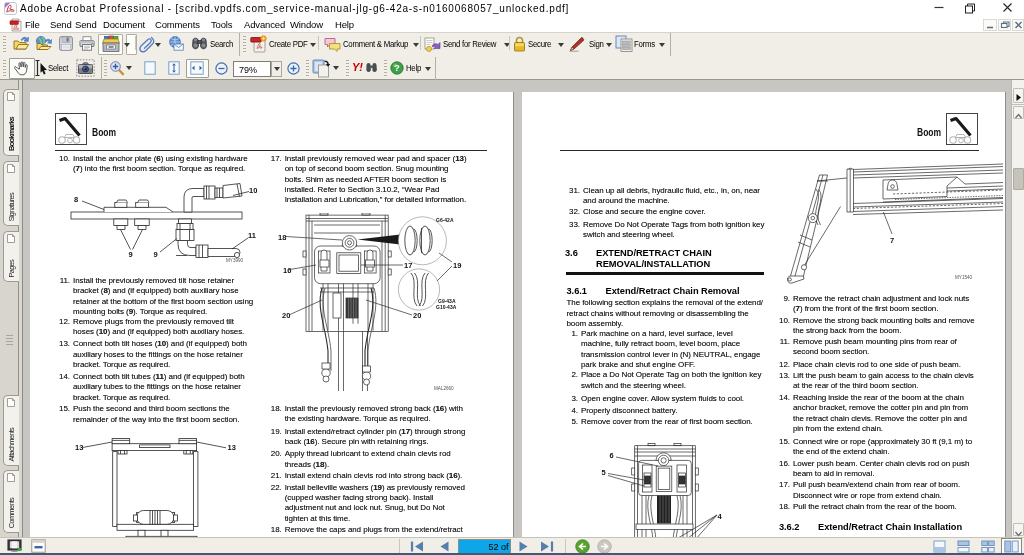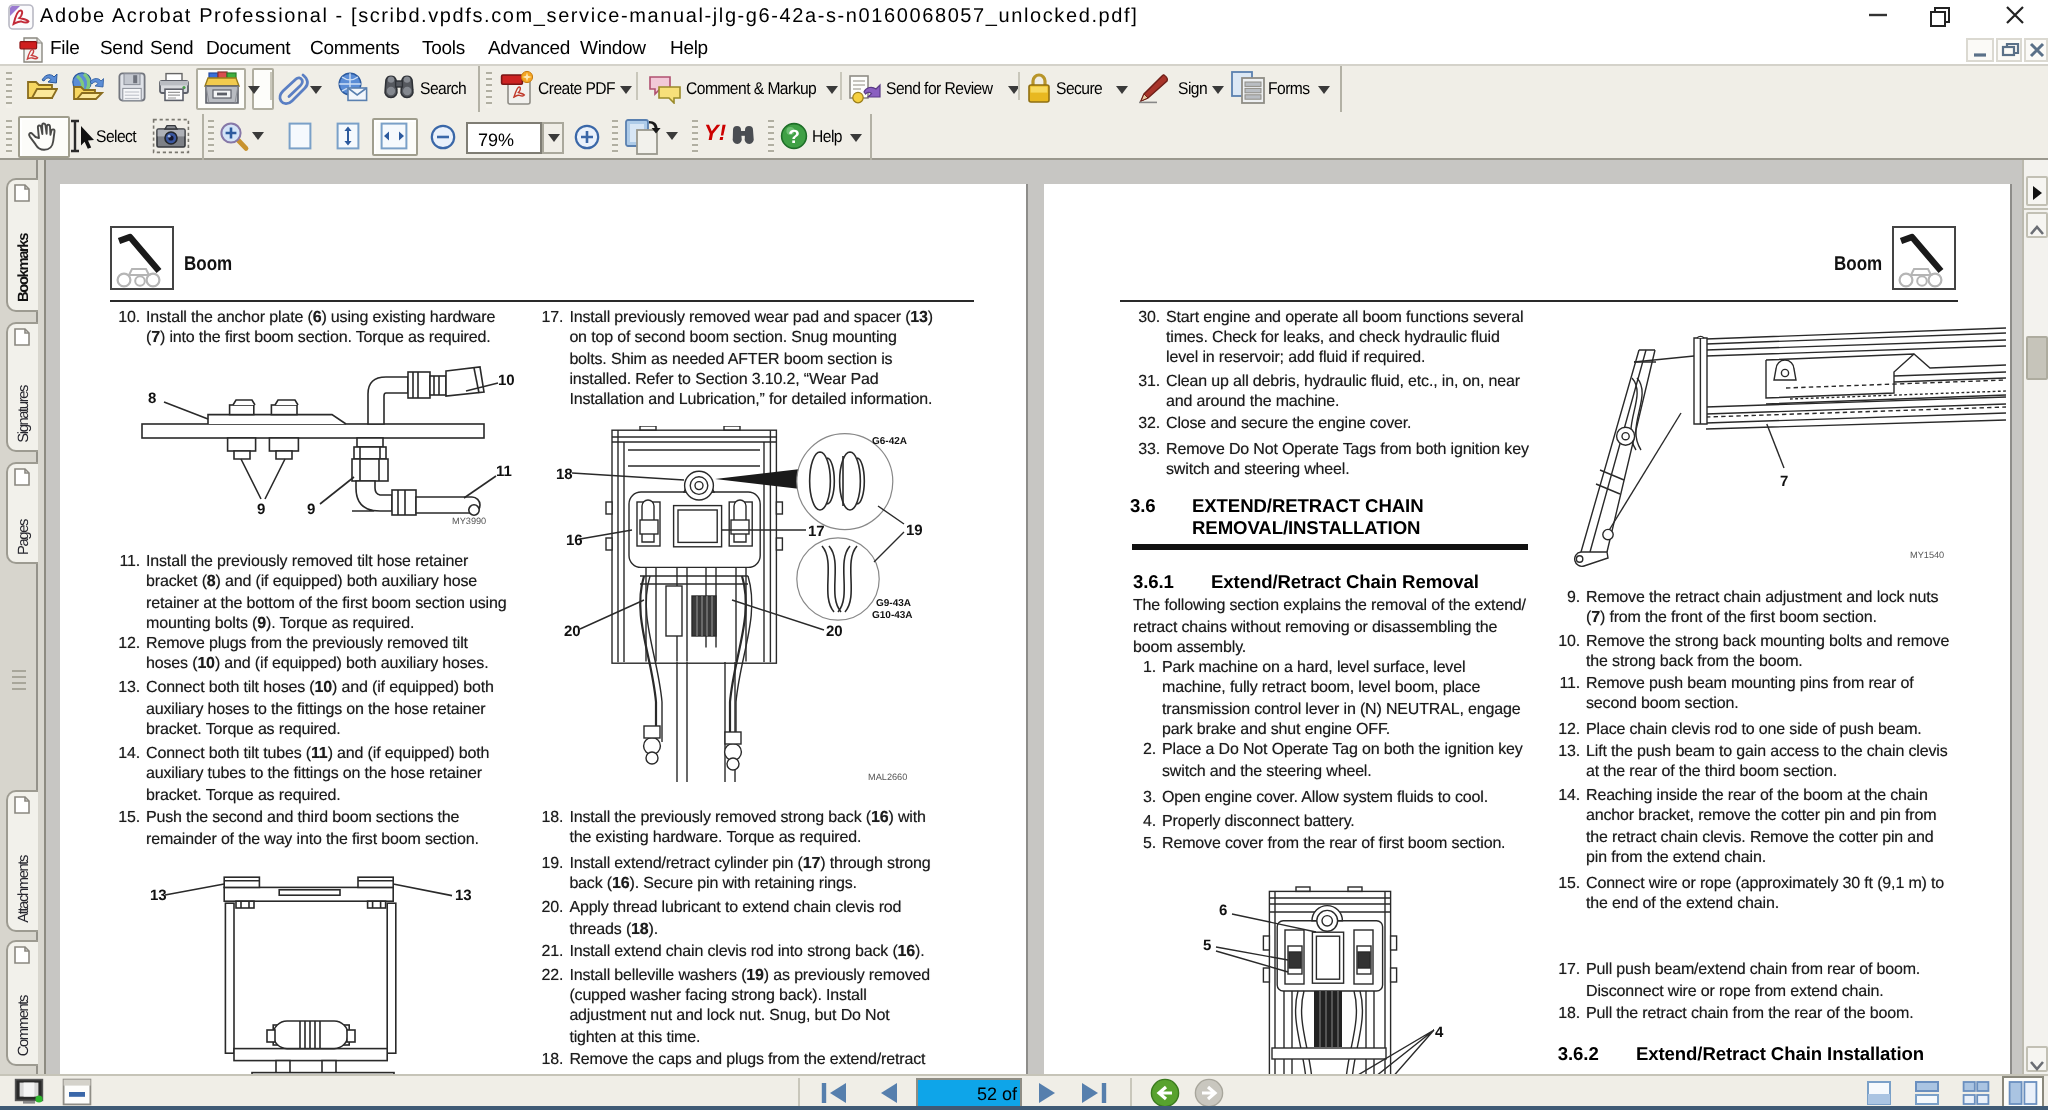--- a/index.html
+++ b/index.html
@@ -559,40 +559,40 @@
         <div class="boomlbl" style="left:394.5px;top:34.7px;">Boom</div>
         <svg class="abs" style="left:424px;top:21px" width="32" height="32" viewBox="0 0 32 32">
             <rect x="0.5" y="0.5" width="31" height="31" fill="#fff" stroke="#444" stroke-width="1"></rect>
             <path d="M4.5 7.5 L10 5.5 L24.5 22.5" stroke="#1a1a1a" stroke-width="3.2" fill="none" stroke-linejoin="round"></path>
             <path d="M11 21.5 h7 l1.5 3 h-10 Z" fill="none" stroke="#b5b5b5" stroke-width="1"></path>
             <circle cx="7" cy="27" r="3.2" fill="none" stroke="#b5b5b5" stroke-width="1.1"></circle>
             <circle cx="15" cy="27.5" r="2.4" fill="none" stroke="#b5b5b5" stroke-width="1"></circle>
             <circle cx="21.5" cy="27" r="3.2" fill="none" stroke="#b5b5b5" stroke-width="1.1"></circle>
           </svg>
         <div class="rule" style="left:38px;top:57.5px;width:419px;"></div>
-        <div class="it" style="left:61px;top:61.6px"><span class="n">30.</span>Start engine and operate all boom functions several<br>times. Check for leaks, and check hydraulic fluid<br>level in reservoir; add fluid if required.</div>
         <div class="it" style="left:61px;top:93.8px"><span class="n">31.</span>Clean up all debris, hydraulic fluid, etc., in, on, near<br>and around the machine.</div>
         <div class="it" style="left:61px;top:114.9px"><span class="n">32.</span>Close and secure the engine cover.</div>
         <div class="it" style="left:61px;top:127.5px"><span class="n">33.</span>Remove Do Not Operate Tags from both ignition key<br>switch and steering wheel.</div>
         <div class="hd" style="left:43px;top:155.8px">3.6<span style="position:absolute;left:31px;top:0">EXTEND/RETRACT CHAIN<br>REMOVAL/INSTALLATION</span></div>
         <div class="abs" style="left:43.7px;top:179.7px;width:198.6px;height:3.4px;background:#111;"></div>
         <div class="hd" style="left:44.5px;top:194.4px">3.6.1<span style="position:absolute;left:39px;top:0">Extend/Retract Chain Removal</span></div>
         <div class="it" style="left:44.5px;top:206.2px">The following section explains the removal of the extend/<br>retract chains without removing or disassembling the<br>boom assembly.</div>
         <div class="it" style="left:59px;top:237.1px"><span class="n">1.</span>Park machine on a hard, level surface, level<br>machine, fully retract boom, level boom, place<br>transmission control lever in (N) NEUTRAL, engage<br>park brake and shut engine OFF.</div>
         <div class="it" style="left:59px;top:278.3px"><span class="n">2.</span>Place a Do Not Operate Tag on both the ignition key<br>switch and the steering wheel.</div>
         <div class="it" style="left:59px;top:302.2px"><span class="n">3.</span>Open engine cover. Allow system fluids to cool.</div>
         <div class="it" style="left:59px;top:314.3px"><span class="n">4.</span>Properly disconnect battery.</div>
         <div class="it" style="left:59px;top:325.3px"><span class="n">5.</span>Remove cover from the rear of first boom section.</div>
         <div class="it" style="left:271px;top:202px"><span class="n">9.</span>Remove the retract chain adjustment and lock nuts<br>(<b>7</b>) from the front of the first boom section.</div>
         <div class="it" style="left:271px;top:223.5px"><span class="n">10.</span>Remove the strong back mounting bolts and remove<br>the strong back from the boom.</div>
         <div class="it" style="left:271px;top:244.8px"><span class="n">11.</span>Remove push beam mounting pins from rear of<br>second boom section.</div>
         <div class="it" style="left:271px;top:267.5px"><span class="n">12.</span>Place chain clevis rod to one side of push beam.</div>
         <div class="it" style="left:271px;top:279px"><span class="n">13.</span>Lift the push beam to gain access to the chain clevis<br>at the rear of the third boom section.</div>
         <div class="it" style="left:271px;top:301px"><span class="n">14.</span>Reaching inside the rear of the boom at the chain<br>anchor bracket, remove the cotter pin and pin from<br>the retract chain clevis. Remove the cotter pin and<br>pin from the extend chain.</div>
         <div class="it" style="left:271px;top:344.5px"><span class="n">15.</span>Connect wire or rope (approximately 30 ft (9,1 m) to<br>the end of the extend chain.</div>
+        <div class="it" style="left:271px;top:366.5px"><span class="n">16.</span>Lower push beam. Center chain clevis rod on push<br>beam to aid in removal.</div>
         <div class="it" style="left:271px;top:388.2px"><span class="n">17.</span>Pull push beam/extend chain from rear of boom.<br>Disconnect wire or rope from extend chain.</div>
         <div class="it" style="left:271px;top:409.9px"><span class="n">18.</span>Pull the retract chain from the rear of the boom.</div>
         <div class="hd" style="left:256.9px;top:430.2px">3.6.2<span style="position:absolute;left:39.1px;top:0">Extend/Retract Chain Installation</span></div>
         <svg class="abs" style="left:265px;top:63px" width="216" height="130" viewBox="0 0 216 130" fill="none" stroke="#2a2a2a" stroke-width="0.7">
           <path d="M66 14.5 L216 9 M66 17 L216 11.5 M66 20 L216 15 M66 23 L216 18"></path>
           <path d="M66 48.5 L216 43.5 M66 52 L216 47 M66 56.5 L216 51.5 M66 59.5 L216 55"></path>
           <path d="M160 36 L216 34 M96 47 L216 42.5"></path>
           <path d="M96 25 L170 22 L178 29 L216 27.5"></path>
           <path d="M96 25 L96 44 L160 41.5 L160 31 L170 22"></path>
           <path d="M106 39 L216 35" stroke-dasharray="2.2 1.6"></path>

